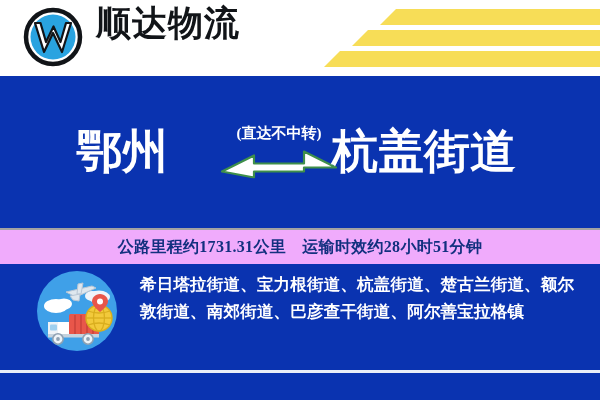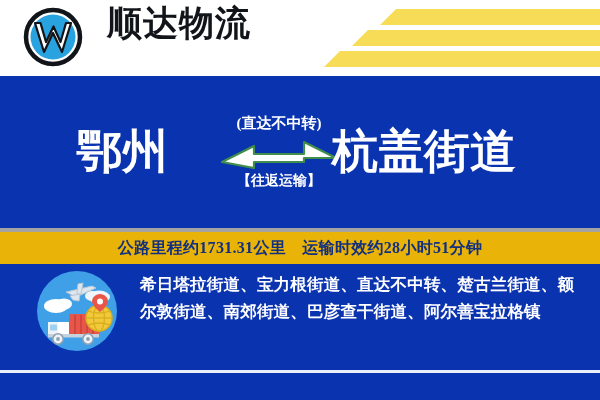--- a/index.html
+++ b/index.html
@@ -38,21 +38,21 @@
   }
 
   .logo-mark {
     width: 62px;
     height: 62px;
     flex: 0 0 62px;
     position: relative;
   }
 
   .logo-text-wrap {
-    margin-left: 23px;
+    margin-left: 12px;
     display: flex;
     flex-direction: column;
   }
 
   .logo-cn {
     font-family: "Liberation Serif", "DejaVu Serif", serif;
     font-size: 35px;
     font-weight: bold;
     color: #111418;
     line-height: 1.05;
@@ -141,22 +141,22 @@
     margin-top: 5px;
   }
 
   
   .info-band {
     position: absolute;
     left: 0;
     top: 228px;
     width: 600px;
     height: 36px;
-    background: #eab308;
-    border-top: 4px solid #a3a3a3;
+    background: #f0abfc;
+    border-top: 2px solid #a3a3a3;
     box-sizing: border-box;
     display: flex;
     align-items: center;
     justify-content: center;
   }
   .info-text {
     font-family: "Liberation Serif", "DejaVu Serif", serif;
     font-size: 16px;
     font-weight: bold;
     color: #12307f;
@@ -248,21 +248,20 @@
 
     <div class="city origin">鄂州</div>
 
     <div class="arrow-group">
       <div class="tag-top">(直达不中转)</div>
 
       <svg class="arrow-svg" width="118" height="34" viewBox="0 0 118 34" aria-hidden="true">
         <path d="M2 27 L34 11 L34 19 L84 19 L84 7 L116 23 L84 23 L84 27 L34 27 L34 33 Z" fill="#ffffff" stroke="#3F8F4A" stroke-width="2.2" stroke-linejoin="round"></path>
       </svg>
 
-      <div class="tag-bottom">【往返运输】</div>
     </div>
 
     <div class="city dest">杭盖街道</div>
 
   </div>
 
   <div class="info-band">
     <div class="info-text">公路里程约1731.31公里　运输时效约28小时51分钟</div>
   </div>
 
@@ -307,20 +306,20 @@
           <line x1="50" y1="48" x2="76" y2="48"></line>
           <path d="M52 41 Q63 45 74 41"></path>
           <path d="M52 55 Q63 51 74 55"></path>
         </g>
 
         <path d="M64 24 C69 24 72 28 72 31.5 C72 36 64 42 64 42 C64 42 56 36 56 31.5 C56 28 59 24 64 24 Z" fill="#E8564A"></path>
         <circle cx="64" cy="31.5" r="3" fill="#ffffff"></circle>
       </svg>
     </div>
 
-    <div class="address-text">希日塔拉街道、宝力根街道、直达不中转、楚古兰街道、额尔敦街道、南郊街道、巴彦查干街道、阿尔善宝拉格镇</div>
+    <div class="address-text">希日塔拉街道、宝力根街道、杭盖街道、楚古兰街道、额尔敦街道、南郊街道、巴彦查干街道、阿尔善宝拉格镇</div>
 
   </div>
 
   <div class="footer-rule"></div>
   <div class="footer-fill"></div>
 
 </div>
 
 </body></html>

